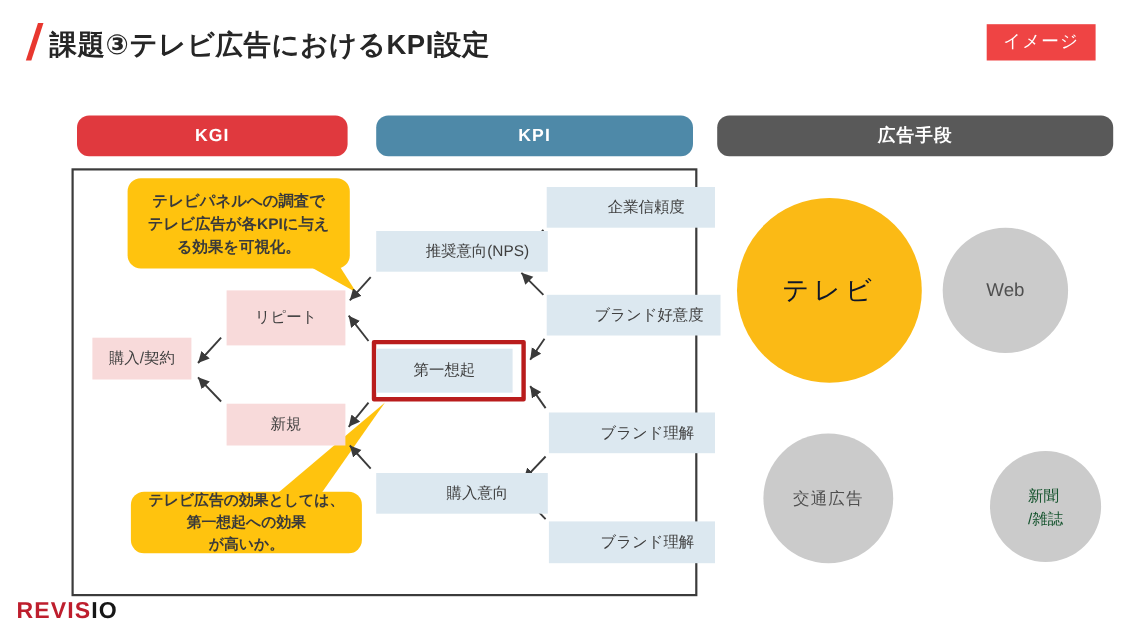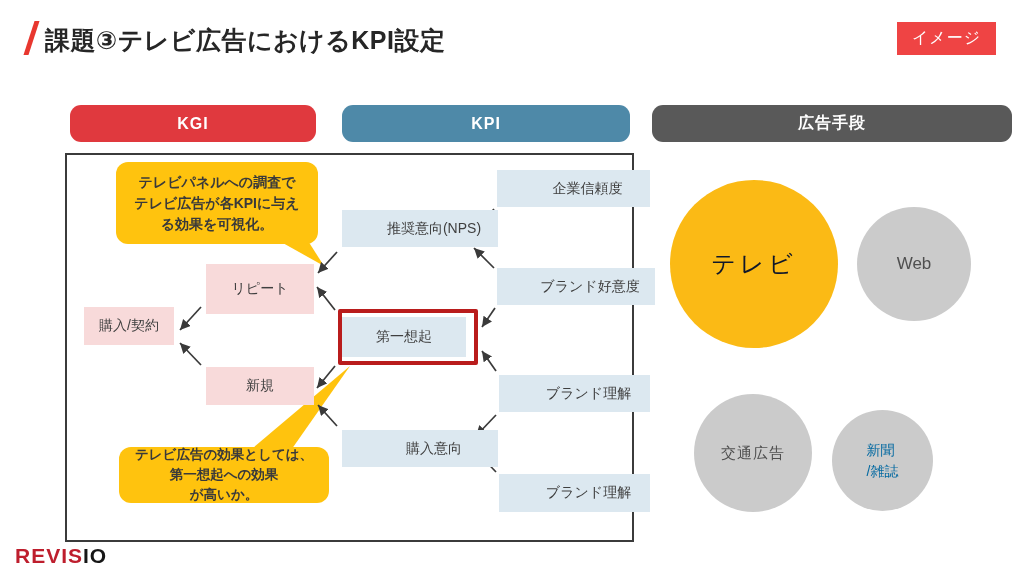--- a/index.html
+++ b/index.html
@@ -32,21 +32,21 @@
   .callout{position:absolute;background:#FFC30E;border-radius:12px;color:#3A3A3A;font-weight:bold;
     display:flex;flex-direction:column;align-items:center;justify-content:center;z-index:3;text-align:center;}
   .callout div{line-height:1.5;}
   .callout-top{left:49px;top:7px;width:202px;height:82px;font-size:14px;}
   .callout-bottom{left:52px;top:292px;width:210px;height:56px;font-size:13.5px;}
   
   .circle{position:absolute;border-radius:50%;display:flex;align-items:center;justify-content:center;z-index:2;}
   .c-tv{left:670px;top:180px;width:168px;height:168px;background:#FBBA15;font-size:24px;color:#0f172a;letter-spacing:4px;}
   .c-web{left:857px;top:207px;width:114px;height:114px;background:#CBCBCB;font-size:17px;color:#4F4F4F;}
   .c-transit{left:694px;top:394px;width:118px;height:118px;background:#CBCBCB;font-size:15px;color:#4F4F4F;letter-spacing:1px;}
-  .c-news{left:832px;top:410px;width:101px;height:101px;background:#CBCBCB;font-size:14px;color:#0369a1;}
+  .c-news{left:900px;top:410px;width:101px;height:101px;background:#CBCBCB;font-size:14px;color:#14532d;}
   .c-news .lines{text-align:left;line-height:1.45;}
   
   .logo{position:absolute;left:15px;top:544px;font-size:21px;font-weight:800;letter-spacing:1px;font-family:"Liberation Sans",sans-serif;}
   .logo .red{color:#BE1E2D;}
   .logo .black{color:#161616;}
 </style>
 </head>
 <body>
 
 <div class="slide">

